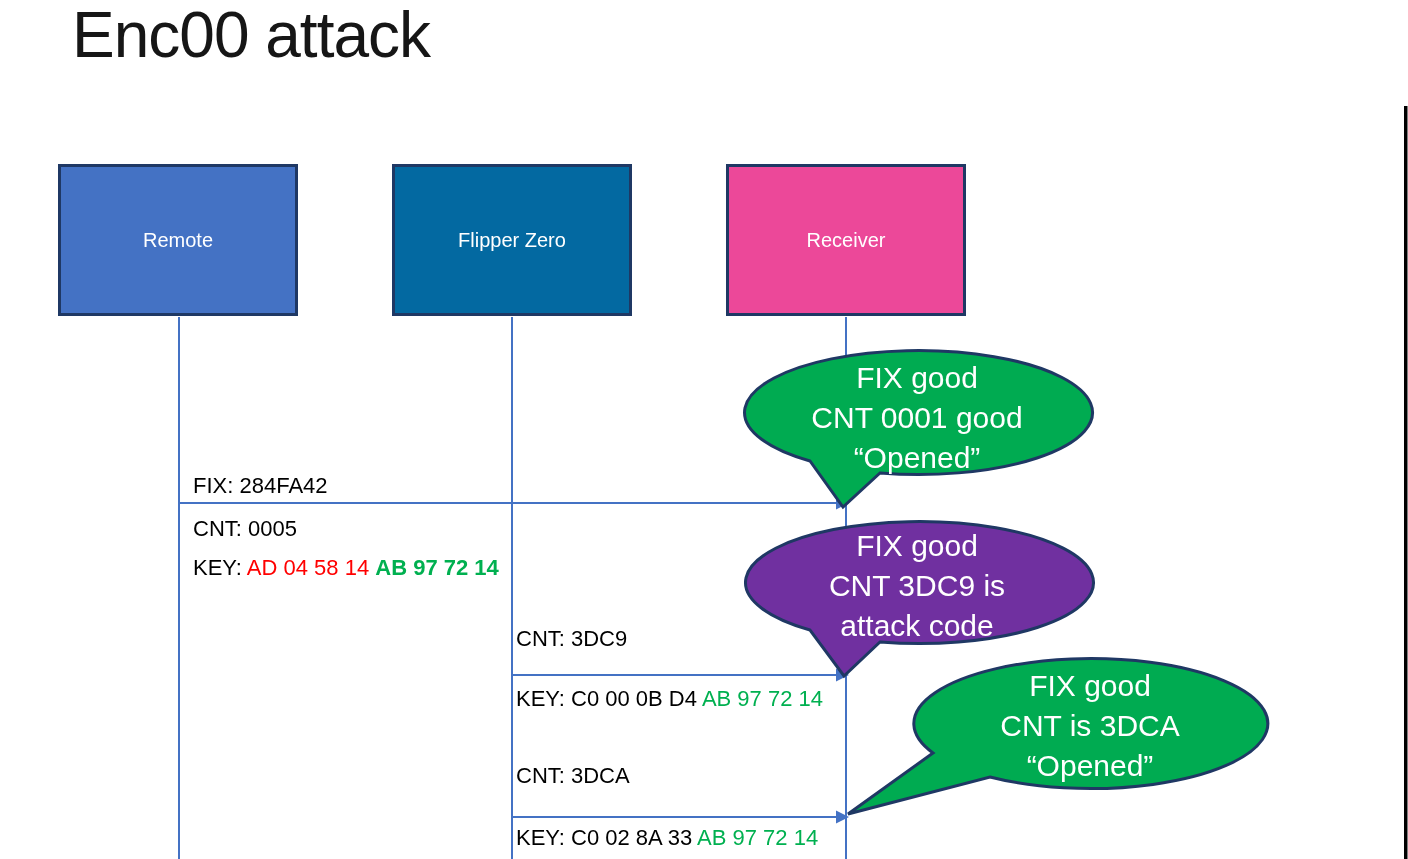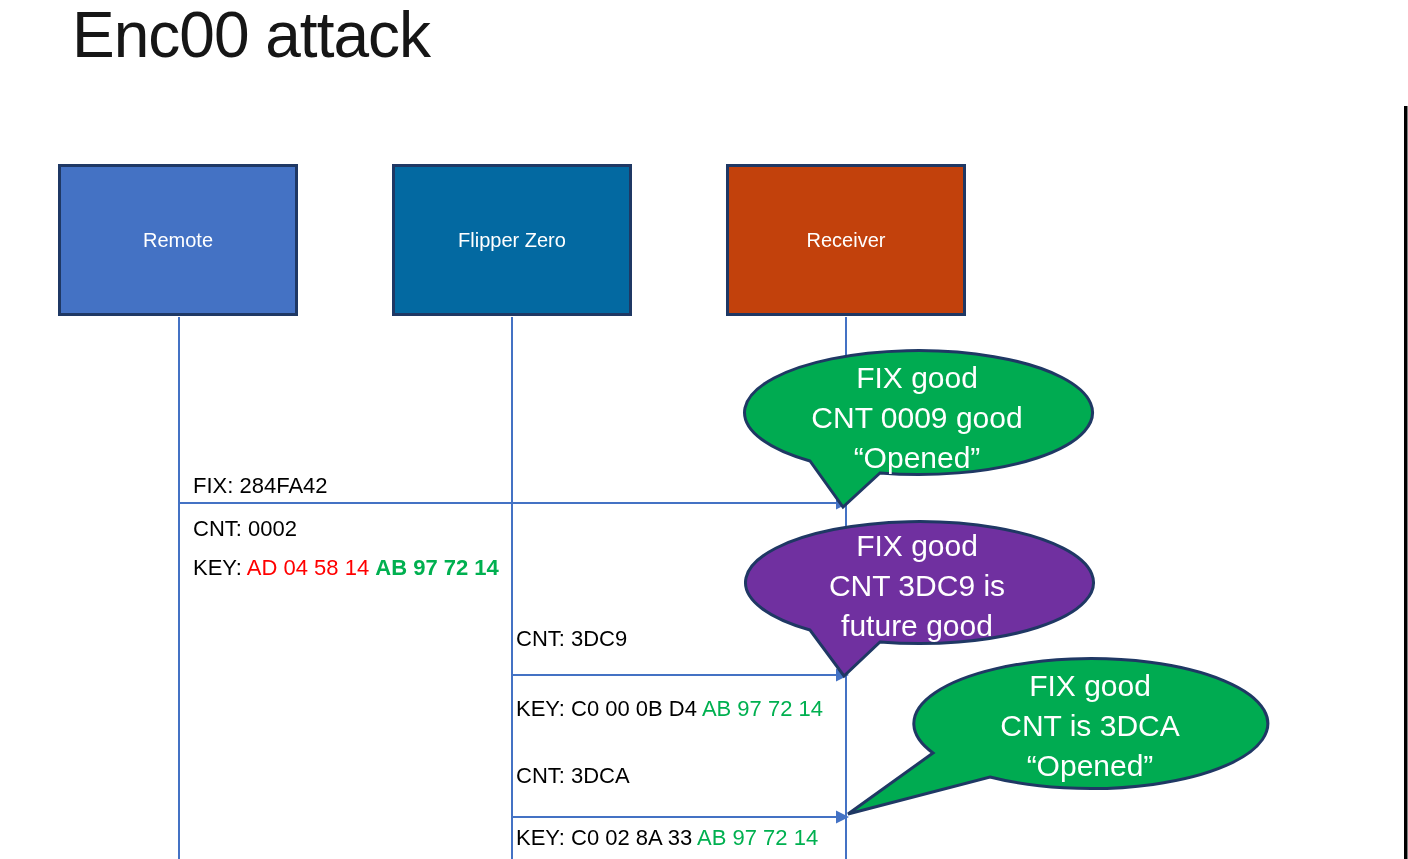--- a/index.html
+++ b/index.html
@@ -54,21 +54,21 @@
 <div class="canvas">
 
   <div class="page-title">Enc00 attack</div>
 
   <div class="actor-box" id="actor-remote" style="background-color: rgb(68, 114, 196); border-color: rgb(31, 56, 100);">
     <span class="actor-label">Remote</span>
   </div>
   <div class="actor-box" id="actor-flipper" style="background-color: #0369a1; border-color: rgb(31, 56, 100);">
     <span class="actor-label">Flipper Zero</span>
   </div>
-  <div class="actor-box" id="actor-receiver" style="background-color: #c2410c; border-color: rgb(31, 56, 100);">
+  <div class="actor-box" id="actor-receiver" style="background-color: #ec4899; border-color: rgb(31, 56, 100);">
     <span class="actor-label">Receiver</span>
   </div>
 
   <svg class="overlay" width="1408" height="859" viewBox="0 0 1408 859">
 
     <line x1="179" y1="317" x2="179" y2="859" stroke-width="2" stroke="#4472C4"></line>
     <line x1="512" y1="317" x2="512" y2="859" stroke-width="2" stroke="#4472C4"></line>
     <line x1="846" y1="317" x2="846" y2="859" stroke-width="2" stroke="#4472C4"></line>
 
     <g>
@@ -85,44 +85,44 @@
     </g>
 
     <path d="M 810 461 A 174 62 0 1 1 880 473 L 843 507 Z" stroke-width="3" fill="#00AB51" stroke="#1F3864"></path>
     <path d="M 810 630 A 174 61 0 1 1 880 642 L 844 676 Z" stroke-width="3" fill="#7030A0" stroke="#1F3864"></path>
     <path d="M 933 753 A 177 65 0 1 1 990 777 L 848 814 Z" stroke-width="3" fill="#00AB51" stroke="#1F3864"></path>
 
     <rect x="1404" y="106" width="3.5" height="753" fill="#000000"></rect>
   </svg>
 
   <div class="msg-line" style="left:193px; top:471px;">FIX: 284FA42</div>
-  <div class="msg-line" style="left:193px; top:514px;">CNT: 0002</div>
+  <div class="msg-line" style="left:193px; top:514px;">CNT: 0005</div>
   <div class="msg-line" style="left:193px; top:553px;text-align:center;">
     <span>KEY: </span><span class="seg-red" style="color: rgb(255, 0, 0);">AD 04 58 14 </span><span class="seg-green-bold" style="color: rgb(0, 176, 80);">AB 97 72 14</span>
   </div>
 
   <div class="msg-line" style="left:516px; top:624px;">CNT: 3DC9</div>
-  <div class="msg-line" style="left:516px; top:684px;margin-top:10px;">
+  <div class="msg-line" style="left:516px; top:684px;">
     <span>KEY: C0 00 0B D4 </span><span style="color: rgb(0, 176, 80);">AB 97 72 14</span>
   </div>
 
   <div class="msg-line" style="left:516px; top:761px;">CNT: 3DCA</div>
   <div class="msg-line" style="left:516px; top:823px;">
     <span>KEY: C0 02 8A 33 </span><span style="color: rgb(0, 176, 80);">AB 97 72 14</span>
   </div>
 
   <div class="bubble-text" id="bubble-text-1">
     <div>FIX good</div>
-    <div>CNT 0009 good</div>
+    <div>CNT 0001 good</div>
     <div>“Opened”</div>
   </div>
   <div class="bubble-text" id="bubble-text-2">
     <div>FIX good</div>
     <div>CNT 3DC9 is</div>
-    <div>future good</div>
+    <div>attack code</div>
   </div>
   <div class="bubble-text" id="bubble-text-3">
     <div>FIX good</div>
     <div>CNT is 3DCA</div>
     <div>“Opened”</div>
   </div>
 
 </div>
 
 </body></html>

